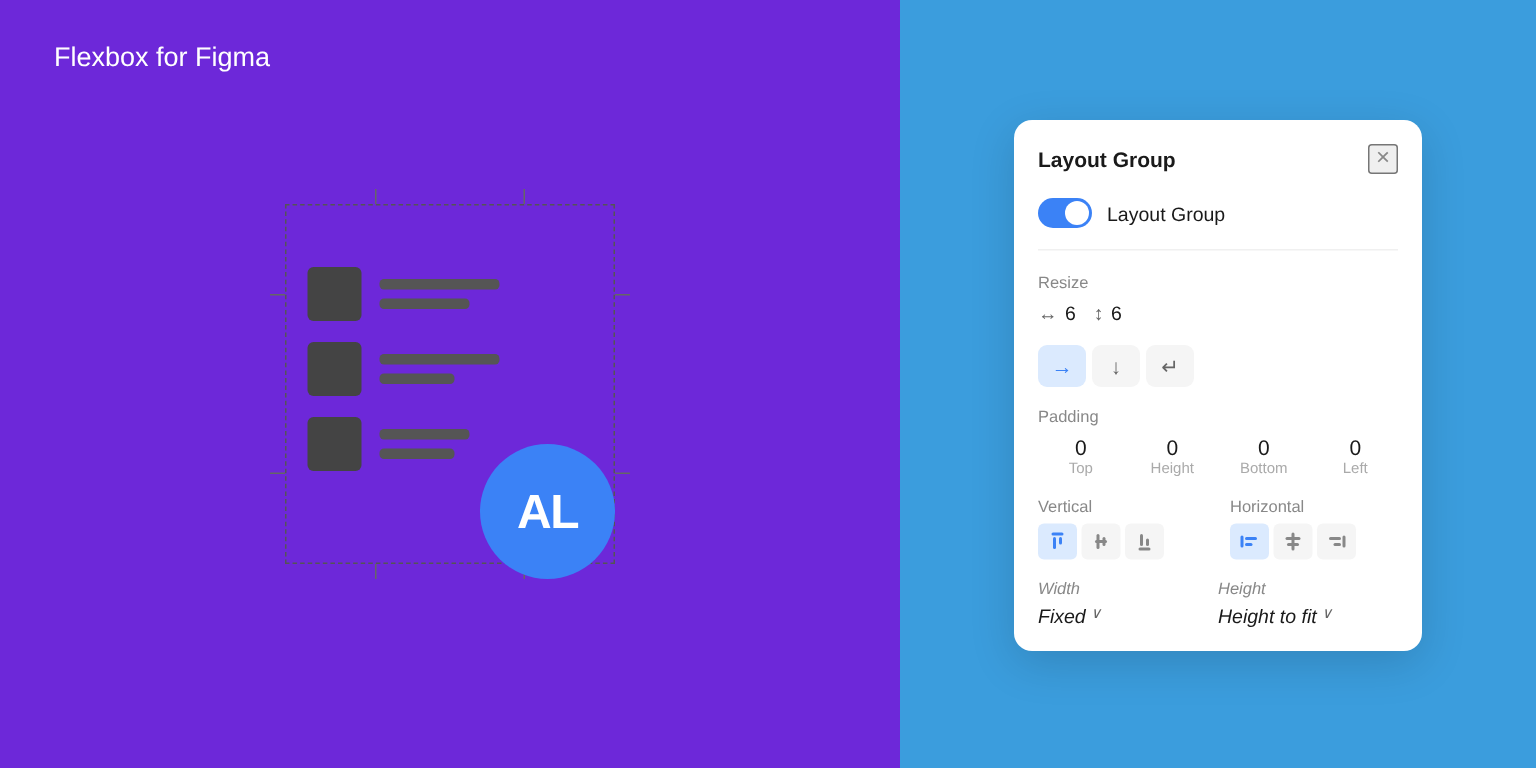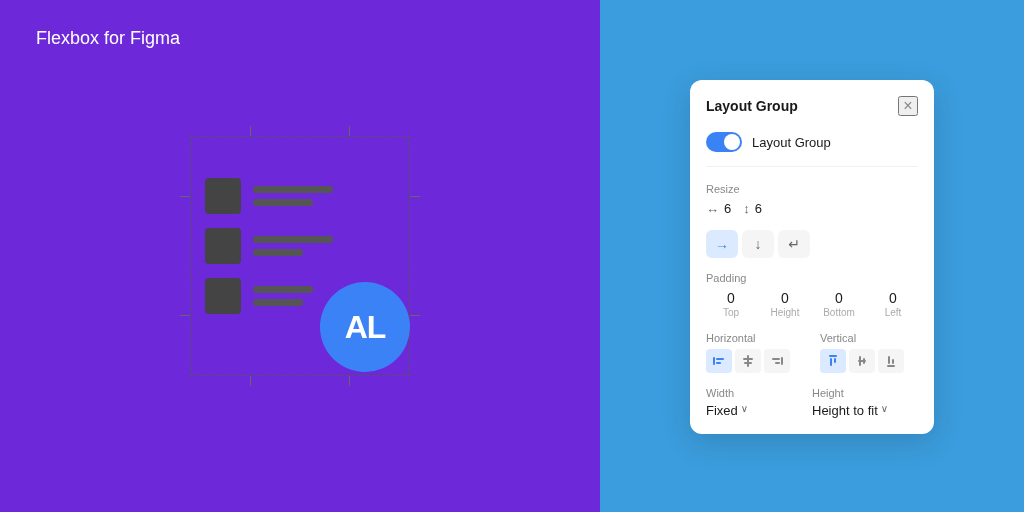--- a/index.html
+++ b/index.html
@@ -105,21 +105,21 @@
       background: #555;
       border-radius: 3px;
     }
     .item-line.long { width: 80px; }
     .item-line.medium { width: 60px; }
     .item-line.short { width: 50px; }
 
     
     .al-avatar {
       position: absolute;
-      bottom: 24px;
+      bottom: 10px;
       right: 20px;
       width: 90px;
       height: 90px;
       background: #3b82f6;
       border-radius: 50%;
       display: flex;
       align-items: center;
       justify-content: center;
       color: white;
       font-size: 32px;
@@ -133,21 +133,21 @@
       height: 512px;
       background: #3b9ddd;
       display: flex;
       align-items: flex-start;
       justify-content: center;
       padding-top: 80px;
     }
 
     
     .panel-card {
-      width: 244px;
+      width: 272px;
       background: #ffffff;
       border-radius: 12px;
       padding: 16px;
       box-shadow: 0 8px 30px rgba(0,0,0,0.15);
     }
 
     
     .panel-header {
       display: flex;
       align-items: center;
@@ -338,20 +338,21 @@
 
     .align-btn.inactive {
       background: #f5f5f5;
       color: #888;
     }
 
     
     .size-section {
       display: flex;
       gap: 0;
+      font-style: italic;
     }
 
     .size-group {
       flex: 1;
     }
 
     .size-label {
       font-size: 11px;
       color: #888;
       margin-bottom: 4px;
@@ -475,20 +476,46 @@
           <span class="pad-label">Bottom</span>
         </div>
         <div class="pad-field">
           <span class="pad-value">0</span>
           <span class="pad-label">Left</span>
         </div>
       </div>
     </div>
 
     <div class="align-section">
+      <div class="align-group">
+        <div class="align-label">Vertical</div>
+        <div class="align-buttons">
+          <button class="align-btn active">
+            <svg width="14" height="14" viewBox="0 0 14 14" fill="none">
+              <rect x="3" y="1" width="8" height="2" rx="1" fill="#3b82f6"></rect>
+              <rect x="4" y="4" width="2" height="8" rx="1" fill="#3b82f6"></rect>
+              <rect x="8" y="4" width="2" height="5" rx="1" fill="#3b82f6"></rect>
+            </svg>
+          </button>
+          <button class="align-btn inactive">
+            <svg width="14" height="14" viewBox="0 0 14 14" fill="none">
+              <rect x="3" y="6" width="8" height="2" rx="1" fill="#888"></rect>
+              <rect x="4" y="2" width="2" height="10" rx="1" fill="#888"></rect>
+              <rect x="8" y="4" width="2" height="6" rx="1" fill="#888"></rect>
+            </svg>
+          </button>
+          <button class="align-btn inactive">
+            <svg width="14" height="14" viewBox="0 0 14 14" fill="none">
+              <rect x="3" y="11" width="8" height="2" rx="1" fill="#888"></rect>
+              <rect x="4" y="2" width="2" height="8" rx="1" fill="#888"></rect>
+              <rect x="8" y="5" width="2" height="5" rx="1" fill="#888"></rect>
+            </svg>
+          </button>
+        </div>
+      </div>
       <div class="align-group">
         <div class="align-label">Horizontal</div>
         <div class="align-buttons">
           <button class="align-btn active">
             <svg width="14" height="14" viewBox="0 0 14 14" fill="none">
               <rect x="1" y="3" width="2" height="8" rx="1" fill="#3b82f6"></rect>
               <rect x="4" y="4" width="8" height="2" rx="1" fill="#3b82f6"></rect>
               <rect x="4" y="8" width="5" height="2" rx="1" fill="#3b82f6"></rect>
             </svg>
           </button>
@@ -501,46 +528,20 @@
           </button>
           <button class="align-btn inactive">
             <svg width="14" height="14" viewBox="0 0 14 14" fill="none">
               <rect x="11" y="3" width="2" height="8" rx="1" fill="#888"></rect>
               <rect x="2" y="4" width="8" height="2" rx="1" fill="#888"></rect>
               <rect x="5" y="8" width="5" height="2" rx="1" fill="#888"></rect>
             </svg>
           </button>
         </div>
       </div>
-      <div class="align-group">
-        <div class="align-label">Vertical</div>
-        <div class="align-buttons">
-          <button class="align-btn active">
-            <svg width="14" height="14" viewBox="0 0 14 14" fill="none">
-              <rect x="3" y="1" width="8" height="2" rx="1" fill="#3b82f6"></rect>
-              <rect x="4" y="4" width="2" height="8" rx="1" fill="#3b82f6"></rect>
-              <rect x="8" y="4" width="2" height="5" rx="1" fill="#3b82f6"></rect>
-            </svg>
-          </button>
-          <button class="align-btn inactive">
-            <svg width="14" height="14" viewBox="0 0 14 14" fill="none">
-              <rect x="3" y="6" width="8" height="2" rx="1" fill="#888"></rect>
-              <rect x="4" y="2" width="2" height="10" rx="1" fill="#888"></rect>
-              <rect x="8" y="4" width="2" height="6" rx="1" fill="#888"></rect>
-            </svg>
-          </button>
-          <button class="align-btn inactive">
-            <svg width="14" height="14" viewBox="0 0 14 14" fill="none">
-              <rect x="3" y="11" width="8" height="2" rx="1" fill="#888"></rect>
-              <rect x="4" y="2" width="2" height="8" rx="1" fill="#888"></rect>
-              <rect x="8" y="5" width="2" height="5" rx="1" fill="#888"></rect>
-            </svg>
-          </button>
-        </div>
-      </div>
     </div>
 
     <div class="size-section">
       <div class="size-group">
         <div class="size-label">Width</div>
         <div class="size-select">
           <span class="size-value">Fixed</span>
           <span class="chevron-icon">∨</span>
         </div>
       </div>

